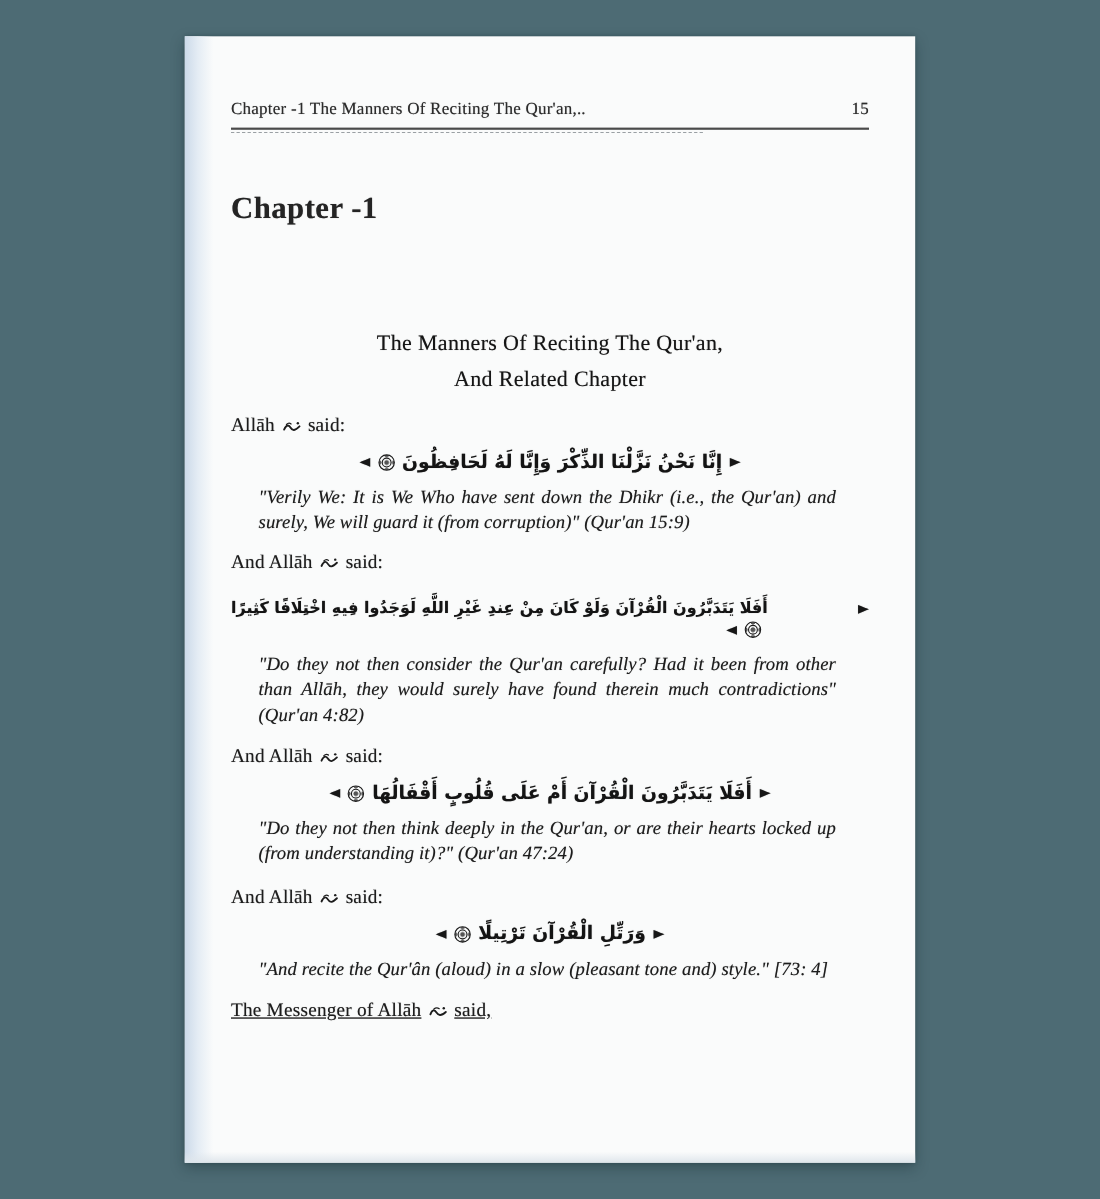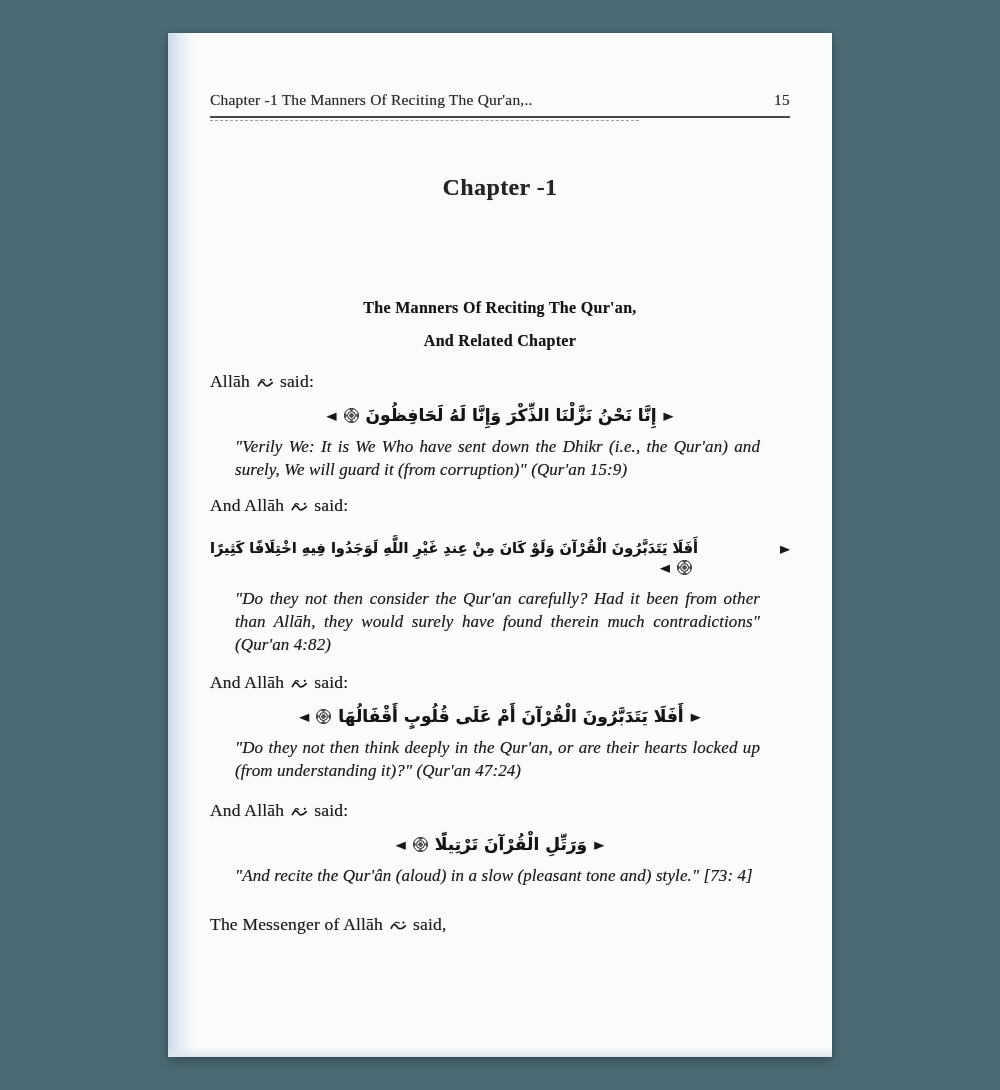--- a/index.html
+++ b/index.html
@@ -42,37 +42,37 @@
     padding-bottom:7px;
     border-bottom:2px solid #4a4a4a;
     position:relative;
   }
   .running-head::after{
     content:"";position:absolute;left:0;bottom:-5px;height:0;width:74%;
     border-bottom:1.5px dashed #9aa0a4;
   }
 
   .chapter-heading{
-    margin-top:56px;text-align:center;
-    font-size:24px;letter-spacing:.4px;color:#242424;font-weight:600;
+    margin-top:56px;
+    font-size:28px;letter-spacing:.4px;color:#242424;font-weight:600;
   }
 
   .book-title{
-    margin-top:90px;text-align:center;font-weight:bold;
-    font-size:16px;line-height:33px;color:#151515;letter-spacing:.3px;
+    margin-top:90px;text-align:center;font-weight:normal;
+    font-size:20px;line-height:33px;color:#151515;letter-spacing:.3px;
   }
 
   .said-line{font-size:17.5px;color:#1d1d1d;letter-spacing:.2px;display:flex;align-items:center;gap:5px;}
   .said-line .hon{margin:2px 1px 0 2px;flex:0 0 auto;}
 
   .s1{margin-top:14px;}
   .s2{margin-top:14px;}
   .s3{margin-top:16px;}
   .s4{margin-top:18px;}
-  .footer-line{margin-top:27px;}
+  .footer-line{margin-top:16px;text-decoration:underline;}
 
   
   .verse{
     margin-top:13px;
     display:flex;justify-content:center;align-items:center;gap:7px;
     font-family:"DejaVu Sans", sans-serif;
     font-size:17px;font-weight:bold;color:#141414;
     direction:ltr;white-space:nowrap;
   }
   .verse .ar{unicode-bidi:isolate;}

